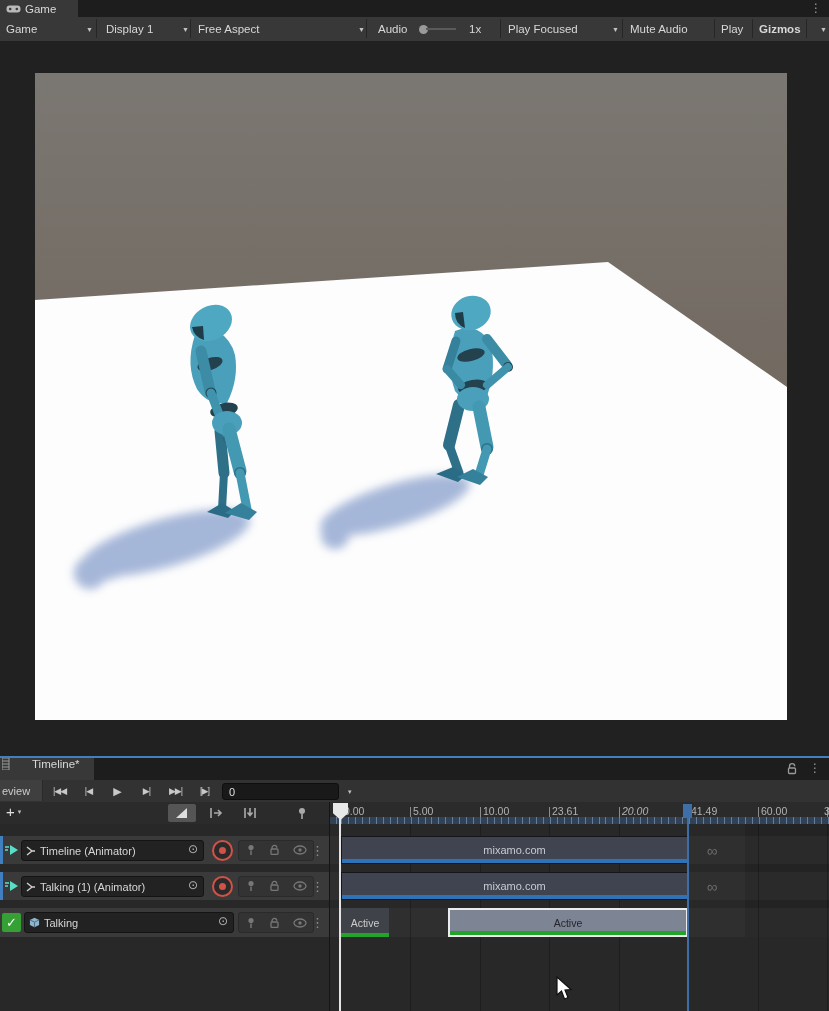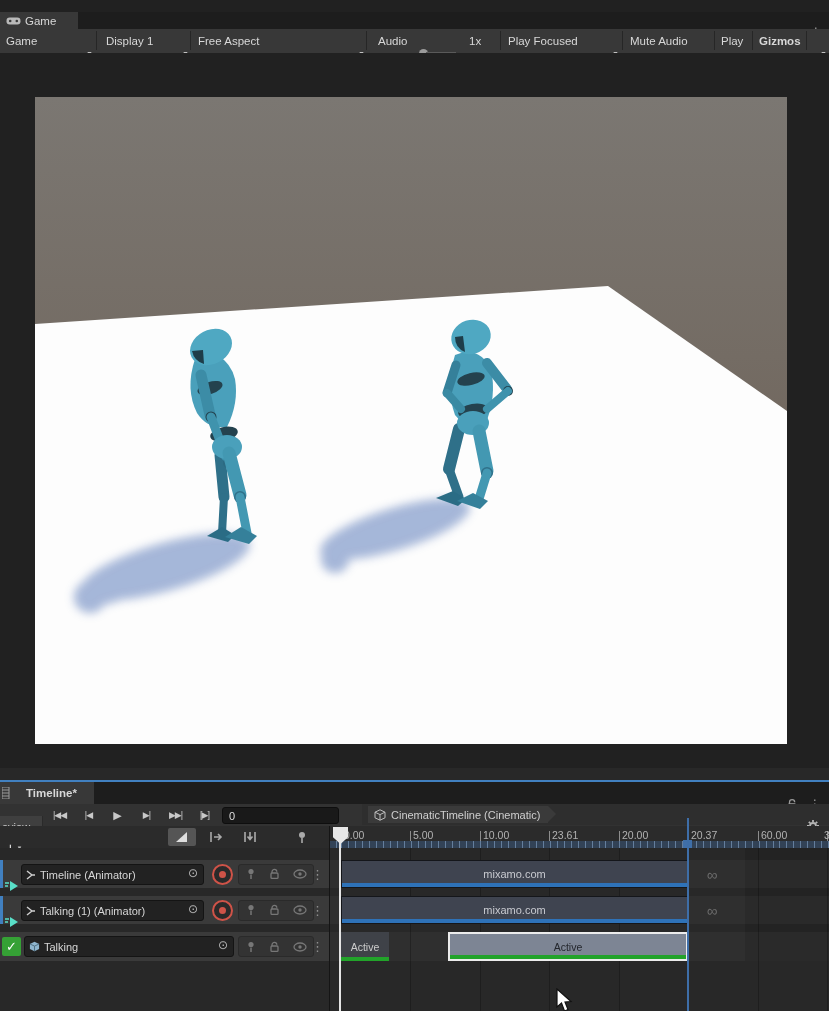--- a/index.html
+++ b/index.html
@@ -1,19 +1,19 @@
 <!DOCTYPE html>
 <html><head>
 <meta charset="utf-8">
 <style>
   html,body{margin:0;padding:0;background:#282828;}
   #app{position:relative;width:829px;height:1011px;overflow:hidden;
        font-family:"Liberation Sans","DejaVu Sans",sans-serif;
        font-size:11px;color:#d2d2d2;background:#212121;-webkit-font-smoothing:antialiased;}
-  .abs{position:absolute;margin-top:12px;}
+  .abs{position:absolute;}
 
   
   .tabstrip{left:0;top:0;width:829px;height:17px;background:#1d1d1d;}
   .tab{height:17px;background:#383838;display:flex;align-items:center;padding:0 10px 0 6px;gap:4px;width:62px;}
   .tab-label{color:#d8d8d8;font-size:11.5px;}
   .kebab{color:#9a9a9a;font-size:12px;letter-spacing:0;line-height:1;}
 
   
   .toolbar{left:0;top:17px;width:829px;height:24px;background:#383838;border-bottom:1px solid #1c1c1c;}
   .tb-item{position:absolute;top:0;height:23px;display:flex;align-items:center;color:#d8d8d8;font-size:11.5px;}
@@ -24,21 +24,21 @@
 
   
   .game-area{left:0;top:41px;width:829px;height:715px;background:#212121;}
   .viewport{left:35px;top:32px;width:752px;height:647px;overflow:hidden;
             background:linear-gradient(#7b7772 0%,#746c64 40%,#6e6156 75%,#6a5d52 100%);}
 
   
   .timeline{left:0;top:756px;width:829px;height:255px;background:#282828;}
   .tl-focus{left:0;top:0;width:829px;height:2px;background:#4180c0;}
   .tl-tabrow{left:0;top:2px;width:829px;height:22px;background:#1d1d1d;}
-  .tl-tab{height:22px;width:92px;background:#383838;display:flex;align-items:center;gap:16px;padding-left:2px;font-weight:bold;}
+  .tl-tab{height:22px;width:92px;background:#383838;display:flex;gap:22px;padding-left:2px;}
   .tl-toolbar{left:0;top:24px;width:829px;height:22px;background:#323232;border-bottom:1px solid #1f1f1f;}
   .trans-btn{position:absolute;top:1px;height:20px;width:27px;display:flex;align-items:center;justify-content:center;
              color:#c8c8c8;font-size:9px;letter-spacing:-1px;}
   .frame-field{position:absolute;left:222px;top:3px;width:109px;height:15px;background:#191919;border:1px solid #0e0e0e;
                border-radius:3px;color:#dedede;padding-left:6px;display:flex;align-items:center;}
   .crumbbar{position:absolute;left:362px;top:0;width:467px;height:21px;background:#2e2e2e;}
   .crumb{position:absolute;left:6px;top:2px;height:17px;background:#3a3a3a;display:flex;align-items:center;gap:5px;padding:0 8px 0 6px;color:#cfcfcf;}
   .crumb:after{content:"";position:absolute;right:-8px;top:0;border-top:8.5px solid transparent;border-bottom:8.5px solid transparent;border-left:8px solid #3a3a3a;}
 
   .trackbar{left:0;top:46px;width:330px;height:22px;background:#2b2b2b;border-bottom:1px solid #1e1e1e;}
@@ -260,38 +260,20 @@
           <span>▶▶|</span>
         </div>
       <div class="trans-btn" style="left:191px;">
           <span>[▶]</span>
         </div>
       <div class="frame-field">
         <span>0</span>
       </div>
       <span class="abs dd-arrow" style="left:342px;top:8px;">▾</span>
 
-      <div class="crumbbar">
-        <div class="crumb">
-          <span>
-            <svg width="12" height="12" viewBox="0 0 12 12">
-                <path d="M6 0.8 L11 3.2 V8.8 L6 11.2 L1 8.8 V3.2 Z M1 3.2 L6 5.6 L11 3.2 M6 5.6 V11.2" fill="none" stroke="#bdbdbd" stroke-width="1"></path>
-              </svg>
-          </span>
-          <span>CinematicTimeline (Cinematic)</span>
-        </div>
-        <span class="abs" style="left:444px;top:3px;">
-          <svg width="14" height="14" viewBox="0 0 14 14">
-              <g stroke="#b5b5b5" stroke-width="1.8">
-                <circle cx="7" cy="7" r="3" fill="none"></circle>
-                <path d="M7 1v2M7 11v2M1 7h2M11 7h2M2.8 2.8l1.4 1.4M9.8 9.8l1.4 1.4M11.2 2.8L9.8 4.2M4.2 9.8l-1.4 1.4"></path>
-              </g>
-            </svg>
-        </span>
-      </div>
     </div>
 
     <div class="abs trackbar">
       <div class="abs" style="left:6px;top:2px;display:flex;align-items:center;gap:3px;">
         <span style="font-size:15px;color:#e0e0e0;line-height:1;">+</span>
         <span style="font-size:7px;color:#bbbbbb;">▾</span>
       </div>
       <div class="icon-tile" style="left:168px;background:#555555;">
         <svg width="14" height="12" viewBox="0 0 14 12">
             <polygon points="1,11 12,1 12,11" fill="#dedede"></polygon>
@@ -327,22 +309,22 @@
       <div class="ruler-tick" style="left:150px;"></div>
         <div class="ruler-tick" style="left:219px;"></div>
       <div class="ruler-tick" style="left:289px;"></div>
         <div class="ruler-tick" style="left:358px;"></div>
       <div class="ruler-tick" style="left:428px;"></div>
         <div class="ruler-tick" style="left:497px;"></div>
       <span class="ruler-label" style="left:14px;">0.00</span>
       <span class="ruler-label" style="left:83px;">5.00</span>
       <span class="ruler-label" style="left:153px;">10.00</span>
       <span class="ruler-label" style="left:222px;">23.61</span>
-      <span class="ruler-label" style="left:292px;">20.00</span>
-      <span class="ruler-label" style="left:361px;">20.37</span>
+      <span class="ruler-label" style="left:292px;font-style:italic;">20.00</span>
+      <span class="ruler-label" style="left:361px;">41.49</span>
       <span class="ruler-label" style="left:431px;">60.00</span>
       <span class="ruler-label" style="left:494px;">35</span>
       <div class="ruler-band"></div>
       <div class="abs" style="left:353px;top:2px;width:9px;height:14px;background:#3f6fa9;"></div>
     </div>
 
     <div class="abs content">
       <div class="gridline" style="left:80px;"></div>
         <div class="gridline" style="left:150px;"></div>
       <div class="gridline" style="left:219px;"></div>

